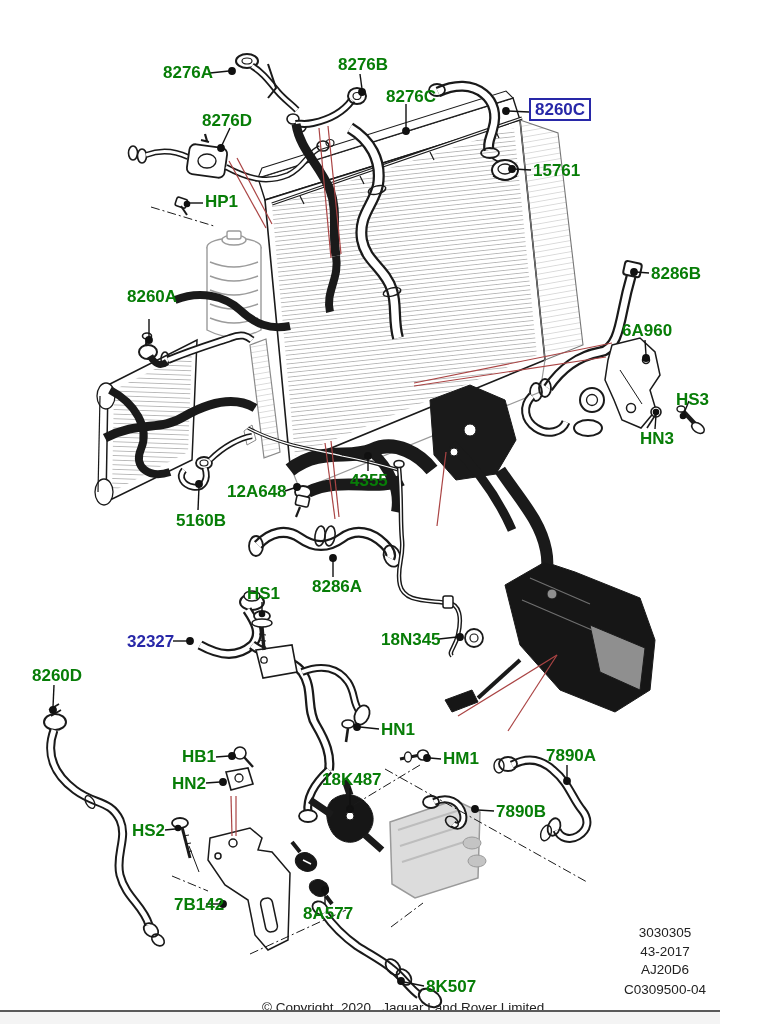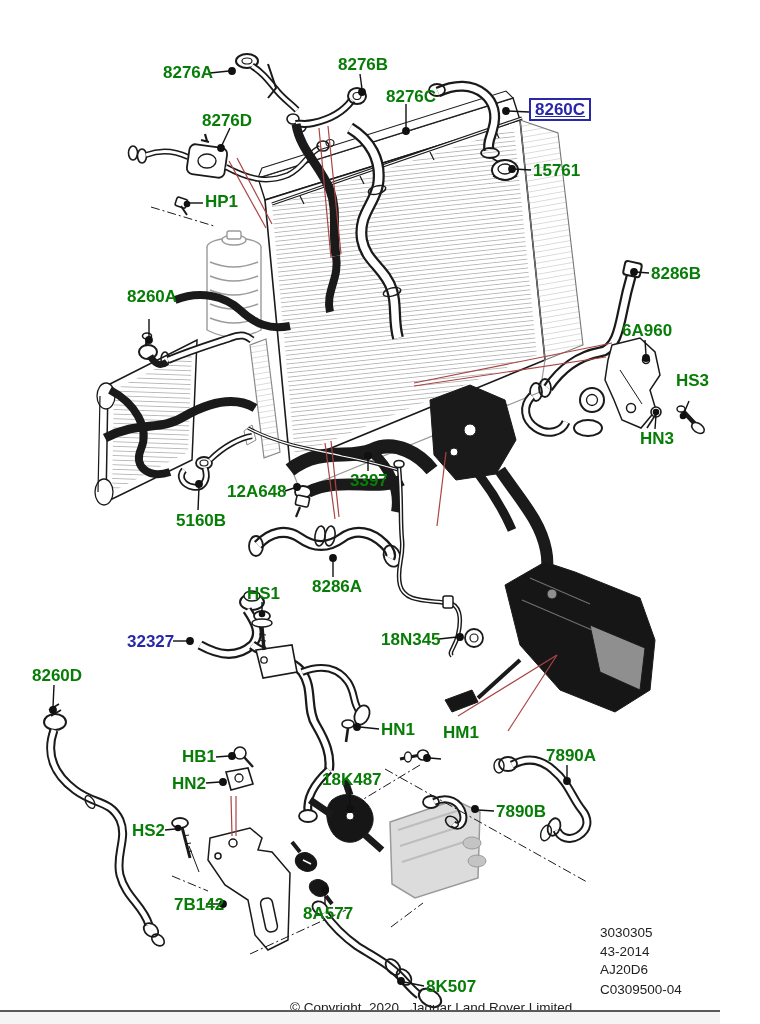--- a/index.html
+++ b/index.html
@@ -3,25 +3,25 @@
 <meta charset="utf-8">
 <style>
   html,body{margin:0;padding:0;background:#ffffff;}
   #stage{position:relative;width:720px;height:1024px;background:#ffffff;overflow:hidden;
          font-family:"Liberation Sans",sans-serif;}
   #artwork{position:absolute;left:0;top:0;}
   .callout{position:absolute;font:bold 17px "Liberation Sans",sans-serif;line-height:17px;
            white-space:nowrap;cursor:pointer;}
   .green{color:#077d07;}
   .blue{color:#2828a8;}
-  .boxed{border:2px solid #2828a8;padding:1px 4px;background:#ffffff;text-decoration:underline;}
-  .infoline{position:absolute;left:600px;width:130px;
+  .boxed{border:2px solid #2828a8;padding:1px 4px;background:#ffffff;}
+  .infoline{position:absolute;left:600px;width:130px;text-align:center;
             font:13.5px "Liberation Sans",sans-serif;color:#222;}
   #footer-copyright{position:absolute;left:262px;top:1000px;height:11px;overflow:hidden;
-            font:13.5px "Liberation Sans",sans-serif;color:#222;white-space:pre;margin-left:28px;}
+            font:13.5px "Liberation Sans",sans-serif;color:#222;white-space:pre;}
   #bottom-rule{position:absolute;left:0;top:1010px;width:760px;height:2px;background:#5a5a5a;}
   #bottom-strip{position:absolute;left:0;top:1012px;width:760px;height:12px;background:#f4f4f4;}
 </style>
 </head>
 <body>
 
 <div id="stage">
 
 <svg id="artwork" width="760" height="1024" viewBox="0 0 760 1024">
   <defs>
@@ -431,44 +431,44 @@
 <div class="callout green" style="left:163px;top:64px">8276A</div>
 <div class="callout green" style="left:338px;top:56px">8276B</div>
 <div class="callout green" style="left:386px;top:88px">8276C</div>
 <div class="callout green" style="left:202px;top:112px">8276D</div>
 <div class="callout green" style="left:205px;top:193px">HP1</div>
 <div class="callout green" style="left:127px;top:288px">8260A</div>
 <div class="callout blue boxed" style="left:529px;top:98px">8260C</div>
 <div class="callout green" style="left:533px;top:162px">15761</div>
 <div class="callout green" style="left:651px;top:265px">8286B</div>
 <div class="callout green" style="left:622px;top:322px">6A960</div>
-<div class="callout green" style="left:676px;top:372px">HS3</div>
+<div class="callout green" style="left:676px;top:391px">HS3</div>
 <div class="callout green" style="left:640px;top:430px">HN3</div>
-<div class="callout green" style="left:350px;top:472px">3397</div>
+<div class="callout green" style="left:350px;top:472px">4355</div>
 <div class="callout green" style="left:227px;top:483px">12A648</div>
 <div class="callout green" style="left:176px;top:512px">5160B</div>
 <div class="callout green" style="left:312px;top:578px">8286A</div>
 <div class="callout green" style="left:247px;top:585px">HS1</div>
 <div class="callout blue" style="left:127px;top:633px">32327</div>
 <div class="callout green" style="left:381px;top:631px">18N345</div>
 <div class="callout green" style="left:381px;top:721px">HN1</div>
 <div class="callout green" style="left:182px;top:748px">HB1</div>
-<div class="callout green" style="left:443px;top:724px">HM1</div>
+<div class="callout green" style="left:443px;top:750px">HM1</div>
 <div class="callout green" style="left:172px;top:775px">HN2</div>
 <div class="callout green" style="left:322px;top:771px">18K487</div>
 <div class="callout green" style="left:546px;top:747px">7890A</div>
 <div class="callout green" style="left:496px;top:803px">7890B</div>
 <div class="callout green" style="left:132px;top:822px">HS2</div>
 <div class="callout green" style="left:174px;top:896px">7B142</div>
 <div class="callout green" style="left:303px;top:905px">8A577</div>
 <div class="callout green" style="left:426px;top:978px">8K507</div>
 <div class="callout green" style="left:32px;top:667px">8260D</div>
 
 <div class="infoline" style="top:925px">3030305</div>
-<div class="infoline" style="top:944px">43-2014</div>
+<div class="infoline" style="top:944px">43-2017</div>
 <div class="infoline" style="top:962px">AJ20D6</div>
 <div class="infoline" style="top:982px">C0309500-04</div>
 
 <div id="footer-copyright">© Copyright  2020   Jaguar Land Rover Limited</div>
 <div id="bottom-rule"></div>
 <div id="bottom-strip"></div>
 
 </div>
 
 </body></html>

